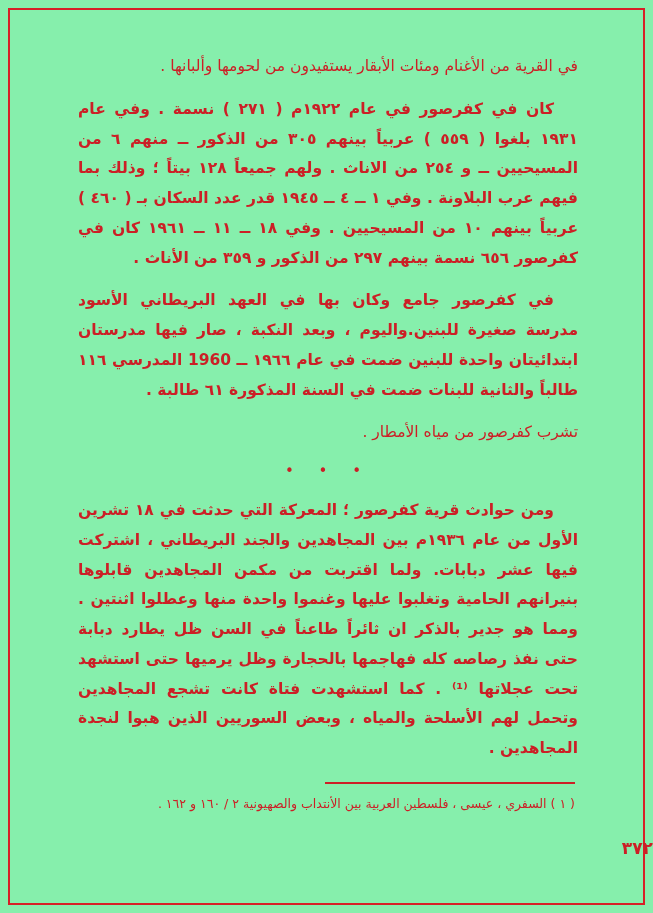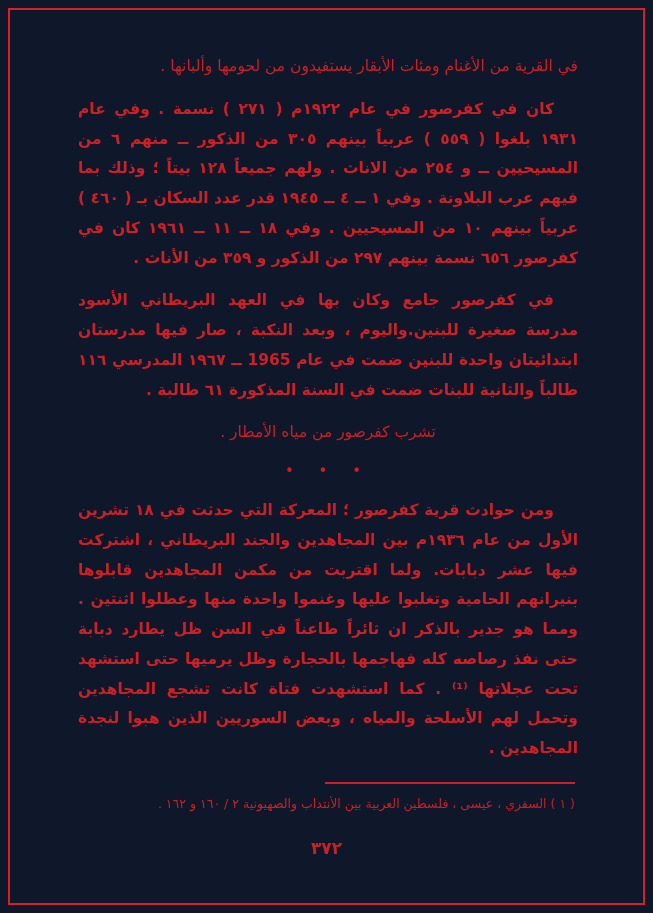--- a/index.html
+++ b/index.html
@@ -4,21 +4,21 @@
 <style>
   html, body {
     margin: 0;
     padding: 0;
     background: #ffffff;
   }
   .page {
     position: relative;
     width: 653px;
     height: 913px;
-    background: #0f172a;
+    background: #86efac;
     box-sizing: border-box;
     overflow: hidden;
   }
   .page-border {
     position: absolute;
     left: 8px;
     top: 8px;
     right: 8px;
     bottom: 8px;
     border: 2px solid #d62027;
@@ -45,21 +45,20 @@
     letter-spacing: 0px;
   }
   .para.indent {
     text-indent: 24px;
     font-weight: bold;
   }
   .para.noindent {
     text-indent: 0;
   }
   .para.center-ish {
-    text-align: center;
   }
   .sep {
     text-align: center;
     font-size: 15px;
     letter-spacing: 10px;
     color: #cc1f26;
     margin: 14px 0 16px 0;
   }
   .footnote-wrap {
     position: absolute;
@@ -79,38 +78,38 @@
     line-height: 1.6;
     color: #cc1f26;
     text-align: right;
     font-family: "DejaVu Sans", sans-serif;
   }
   .page-number {
     position: absolute;
     left: 0;
     right: 0;
     top: 838px;
-    text-align: center;
+    text-align: right;
     font-size: 17px;
     font-weight: bold;
     color: #cc1f26;
     font-family: "DejaVu Sans", sans-serif;
     letter-spacing: 1px;
   }
 </style>
 </head>
 <body>
 
 <div class="page">
   <div class="page-border"></div>
 
   <div class="content">
     <p class="para noindent">في القرية من الأغنام ومئات الأبقار يستفيدون من لحومها وألبانها .</p>
     <p class="para indent">كان في كفرصور في عام ١٩٢٢م ( ٢٧١ ) نسمة . وفي عام ١٩٣١ بلغوا ( ٥٥٩ ) عربياً بينهم ٣٠٥ من الذكور ــ منهم ٦ من المسيحيين ــ و ٢٥٤ من الاناث . ولهم جميعاً ١٢٨ بيتاً ؛ وذلك بما فيهم عرب البلاونة . وفي ١ ــ ٤ ــ ١٩٤٥ قدر عدد السكان بـ ( ٤٦٠ ) عربياً بينهم ١٠ من المسيحيين . وفي ١٨ ــ ١١ ــ ١٩٦١ كان في كفرصور ٦٥٦ نسمة بينهم ٢٩٧ من الذكور و ٣٥٩ من الأناث .</p>
-    <p class="para indent">في كفرصور جامع وكان بها في العهد البريطاني الأسود مدرسة صغيرة للبنين.واليوم ، وبعد النكبة ، صار فيها مدرستان ابتدائيتان واحدة للبنين ضمت في عام 1965 ــ ١٩٦٧ المدرسي ١١٦ طالباً والثانية للبنات ضمت في السنة المذكورة ٦١ طالبة .</p>
+    <p class="para indent">في كفرصور جامع وكان بها في العهد البريطاني الأسود مدرسة صغيرة للبنين.واليوم ، وبعد النكبة ، صار فيها مدرستان ابتدائيتان واحدة للبنين ضمت في عام ١٩٦٦ ــ 1960 المدرسي ١١٦ طالباً والثانية للبنات ضمت في السنة المذكورة ٦١ طالبة .</p>
     <p class="para center-ish">تشرب كفرصور من مياه الأمطار .</p>
 
     <div class="sep">• • •</div>
 
     <p class="para indent">ومن حوادث قرية كفرصور ؛ المعركة التي حدثت في ١٨ تشرين الأول من عام ١٩٣٦م بين المجاهدين والجند البريطاني ، اشتركت فيها عشر دبابات. ولما اقتربت من مكمن المجاهدين قابلوها بنيرانهم الحامية وتغلبوا عليها وغنموا واحدة منها وعطلوا اثنتين . ومما هو جدير بالذكر ان ثائراً طاعناً في السن ظل يطارد دبابة حتى نفذ رصاصه كله فهاجمها بالحجارة وظل يرميها حتى استشهد تحت عجلاتها ⁽¹⁾ . كما استشهدت فتاة كانت تشجع المجاهدين وتحمل لهم الأسلحة والمياه ، وبعض السوريين الذين هبوا لنجدة المجاهدين .</p>
   </div>
 
   <div class="footnote-wrap">
     <div class="footnote-rule"></div>
     <div class="footnote">( ١ ) السفري ، عيسى ، فلسطين العربية بين الأنتداب والصهيونية ٢ / ١٦٠ و ١٦٢ .</div>

